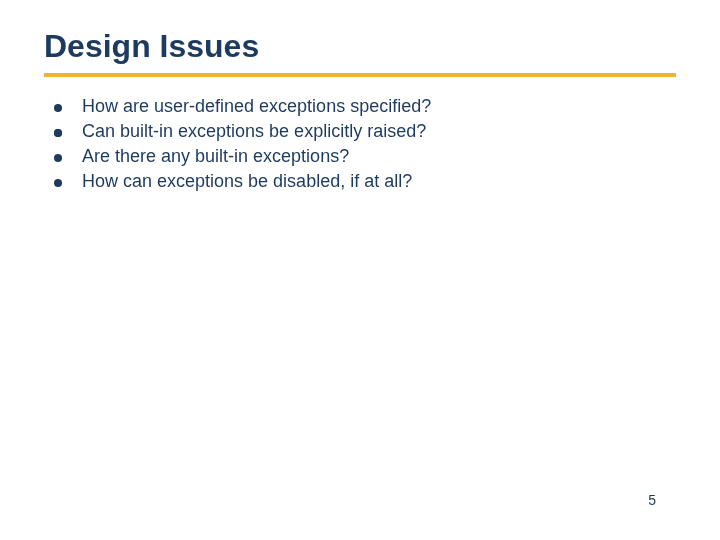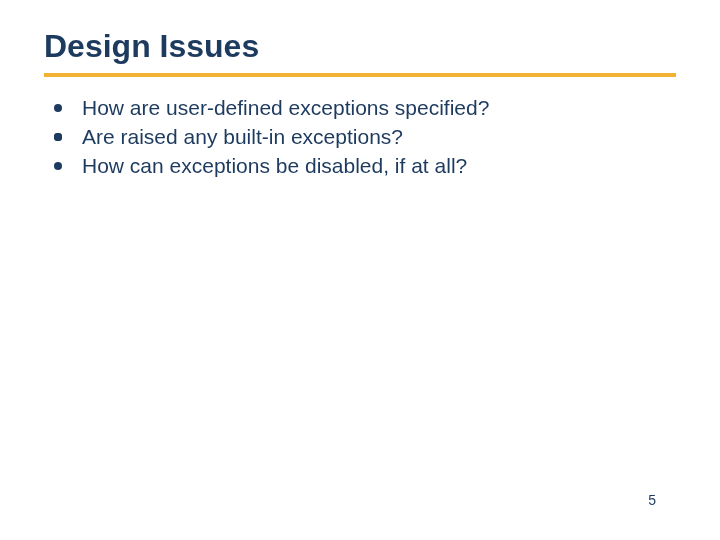--- a/index.html
+++ b/index.html
@@ -32,21 +32,21 @@
     padding-left: 4px;
     padding-right: 8px;
   }
   ul.bullets {
     list-style: none;
   }
   ul.bullets li {
     position: relative;
     padding-left: 34px;
     color: #1d3a5f;
-    font-size: 21px;
+    font-size: 18px;
     line-height: 1.28;
     margin-bottom: 2px;
   }
   ul.bullets li .dot {
     position: absolute;
     left: 6px;
     top: 9px;
     width: 8px;
     height: 8px;
     border-radius: 50%;
@@ -63,19 +63,19 @@
 </head>
 <body>
 
 <div class="slide">
   <div class="title">Design Issues</div>
   <div class="rule"></div>
   <div class="content">
     <ul class="bullets">
       <li><span class="dot"></span><span>How are user-defined exceptions specified?</span></li>
       <li><span class="dot"></span></li>
-      <li><span class="dot"></span></li>
-      <li><span class="dot"></span><span>Are raised any built-in exceptions?</span></li>
+      <li><span class="dot"></span><span>Can built-in exceptions be explicitly raised?</span></li>
+      <li><span class="dot"></span><span>Are there any built-in exceptions?</span></li>
       <li><span class="dot"></span><span>How can exceptions be disabled, if at all?</span></li>
     </ul>
   </div>
   <div class="pageno">5</div>
 </div>
 
 </body></html>

